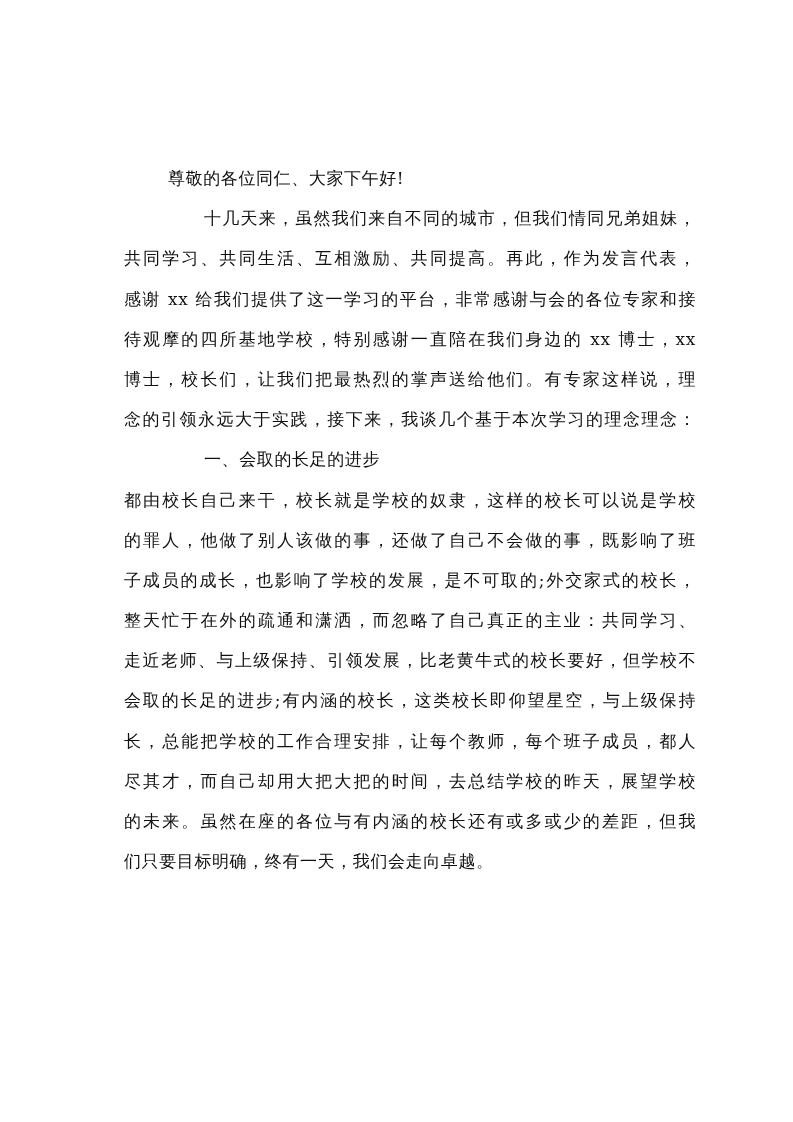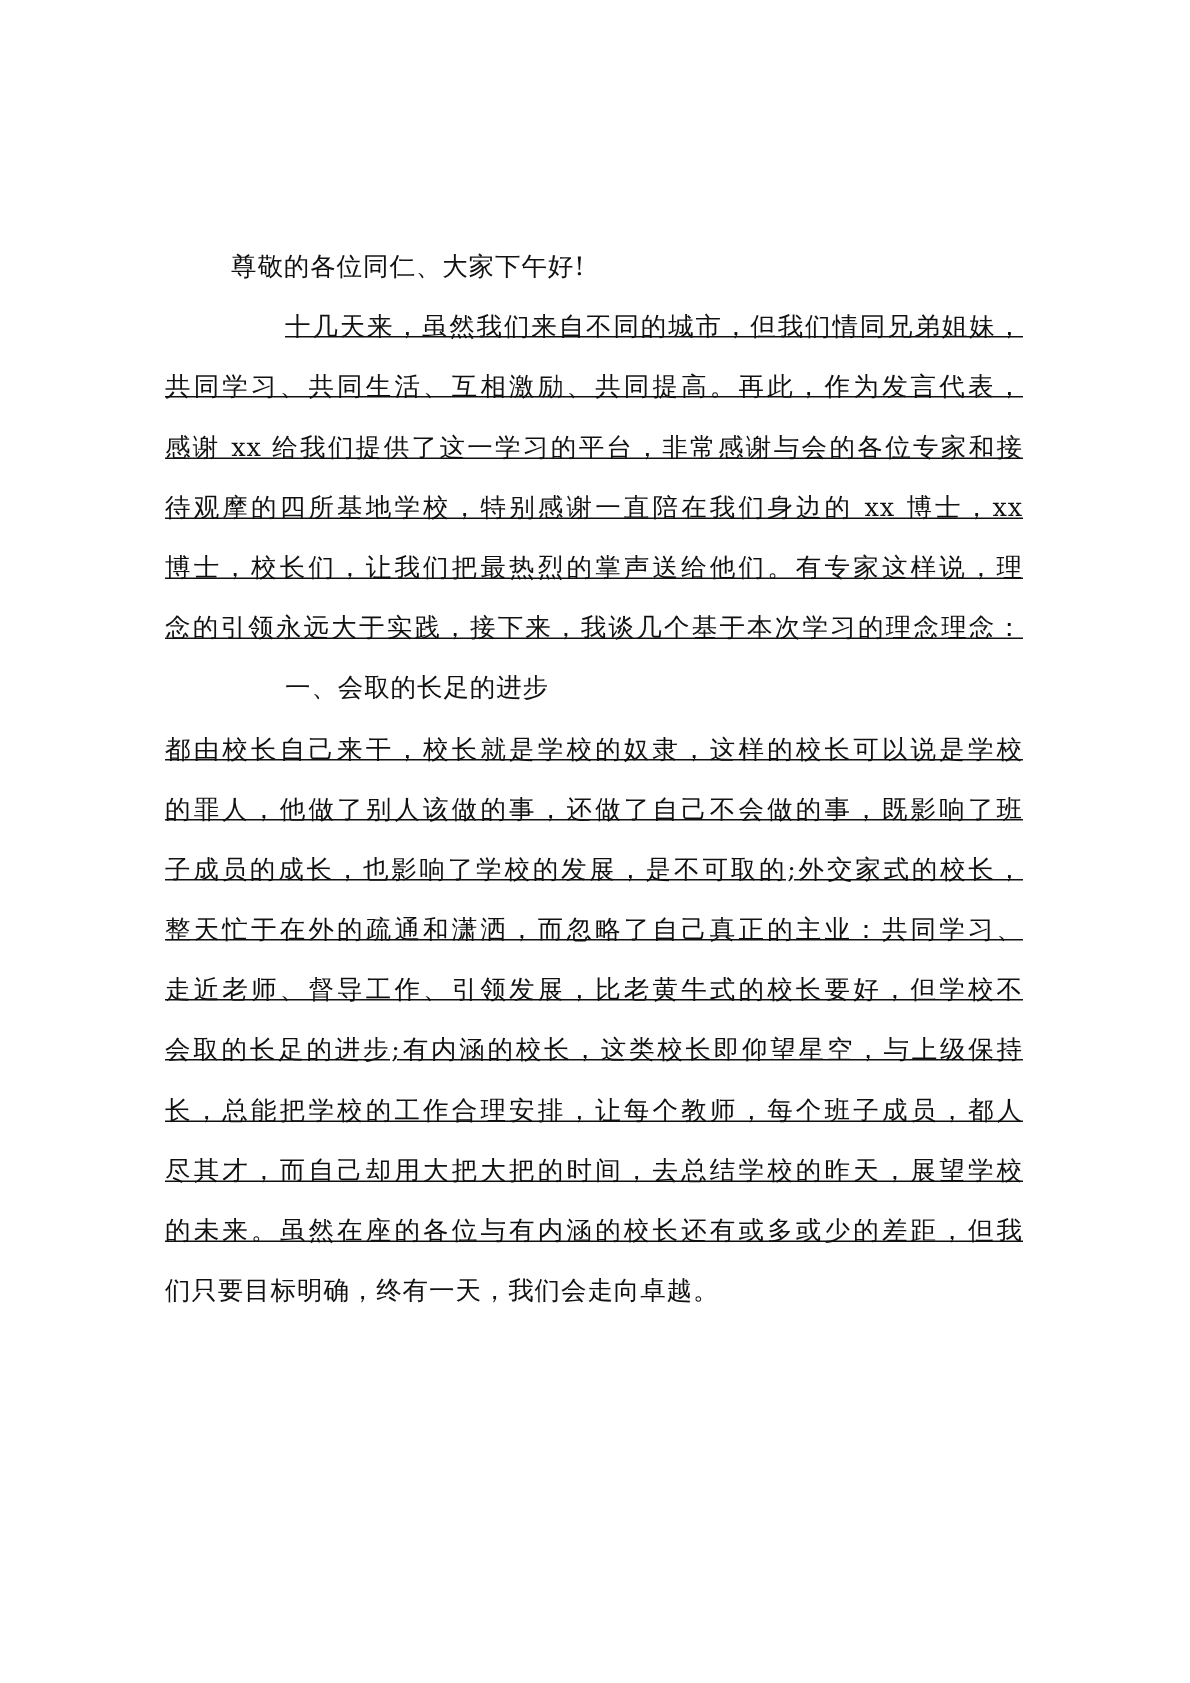--- a/index.html
+++ b/index.html
@@ -10,37 +10,36 @@
     body {
       width: 793px;
       height: 1122px;
       position: relative;
       overflow: hidden;
       font-family: "DejaVu Serif", "Liberation Serif", serif;
       color: #111111;
     }
     .page {
       position: absolute;
-      left: 110px;
+      left: 124px;
       top: 158px;
       width: 572px;
     }
     .line {
       font-size: 17px;
       height: 40.2px;
       line-height: 40.2px;
       white-space: nowrap;
       letter-spacing: 0.6px;
     }
     .greeting { padding-left: 44px; }
     .indent2 { padding-left: 80px; }
     .just {
       text-align: justify;
       text-align-last: justify;
-      text-decoration: underline;
     }
   </style>
 </head>
 <body>
 
 <div class="page">
   <div class="line greeting">尊敬的各位同仁、大家下午好!</div>
 
   <div>
     <div class="line indent2 just">十几天来，虽然我们来自不同的城市，但我们情同兄弟姐妹，</div>
@@ -51,20 +50,20 @@
     <div class="line just">念的引领永远大于实践，接下来，我谈几个基于本次学习的理念理念：</div>
   </div>
 
   <div class="line indent2">一、会取的长足的进步</div>
 
   <div>
     <div class="line just">都由校长自己来干，校长就是学校的奴隶，这样的校长可以说是学校</div>
     <div class="line just">的罪人，他做了别人该做的事，还做了自己不会做的事，既影响了班</div>
     <div class="line just">子成员的成长，也影响了学校的发展，是不可取的;外交家式的校长，</div>
     <div class="line just">整天忙于在外的疏通和潇洒，而忽略了自己真正的主业：共同学习、</div>
-    <div class="line just">走近老师、督导工作、引领发展，比老黄牛式的校长要好，但学校不</div>
+    <div class="line just">走近老师、与上级保持、引领发展，比老黄牛式的校长要好，但学校不</div>
     <div class="line just">会取的长足的进步;有内涵的校长，这类校长即仰望星空，与上级保持</div>
     <div class="line just">长，总能把学校的工作合理安排，让每个教师，每个班子成员，都人</div>
     <div class="line just">尽其才，而自己却用大把大把的时间，去总结学校的昨天，展望学校</div>
     <div class="line just">的未来。虽然在座的各位与有内涵的校长还有或多或少的差距，但我</div>
     <div class="line">们只要目标明确，终有一天，我们会走向卓越。</div>
   </div>
 </div>
 
 </body></html>

